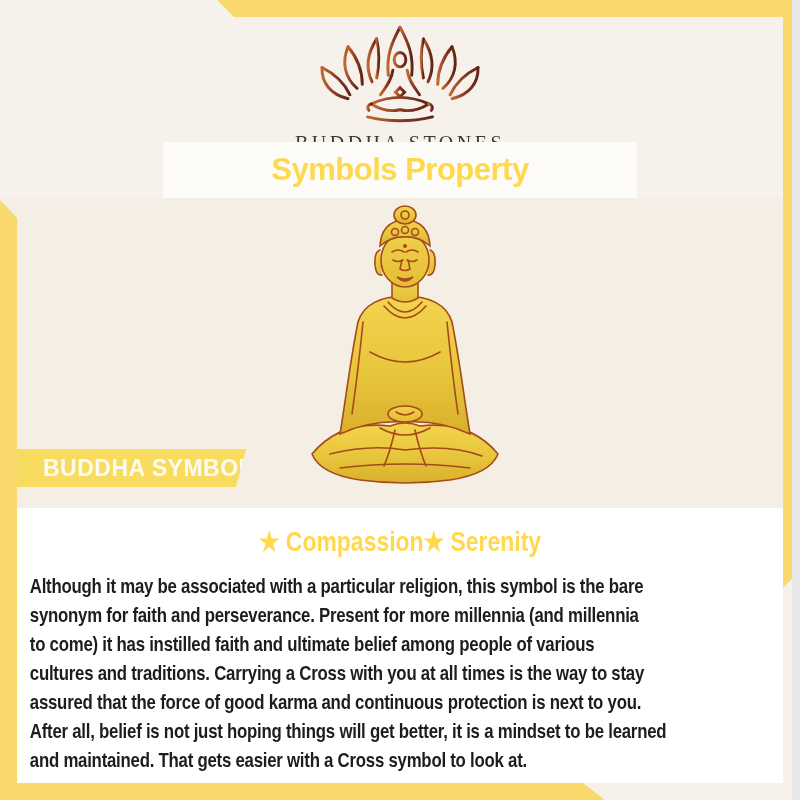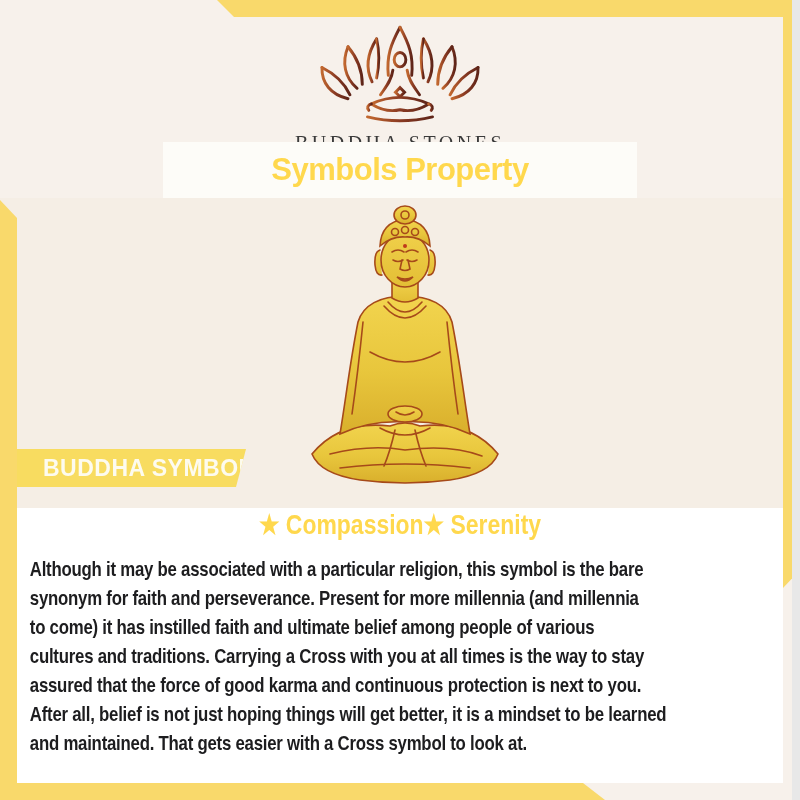--- a/index.html
+++ b/index.html
@@ -28,21 +28,21 @@
   
   .ribbon{position:absolute;left:17px;top:449px;width:232px;height:38px;
     background:var(--ribbon-yellow,#F8DC60);
     clip-path:polygon(0 0,229px 0,219px 100%,0 100%);
     display:flex;align-items:center;}
   .ribbon-label{color:var(--ribbon-text,#FDFBEF);font-size:23px;font-weight:bold;
     letter-spacing:0.5px;padding-left:26px;white-space:nowrap;}
   
   .detail-section{position:absolute;left:17px;top:508px;width:766px;height:275px;
     background:var(--section-white,#FFFFFF);}
-  .detail-heading{margin-top:2px;text-align:center;height:30px;line-height:30px;}
+  .detail-heading{margin-top:19px;text-align:center;height:30px;line-height:30px;}
   .detail-heading span{display:inline-block;color:var(--accent-yellow,#FFD84D);
     font-size:27px;font-weight:bold;transform:scaleX(0.85);transform-origin:center top;white-space:nowrap;}
   .body-text{
     margin-top:14px;padding-left:16px;width:920px;
     color:var(--ink,#1D1D1F);font-size:21px;font-weight:bold;line-height:29px;
     letter-spacing:-0.3px;white-space:pre-line;
     transform:scaleX(0.80);transform-origin:0 0;
   }
   
   .frame{position:absolute;background:var(--border-yellow,#F9D96B);pointer-events:none;}

